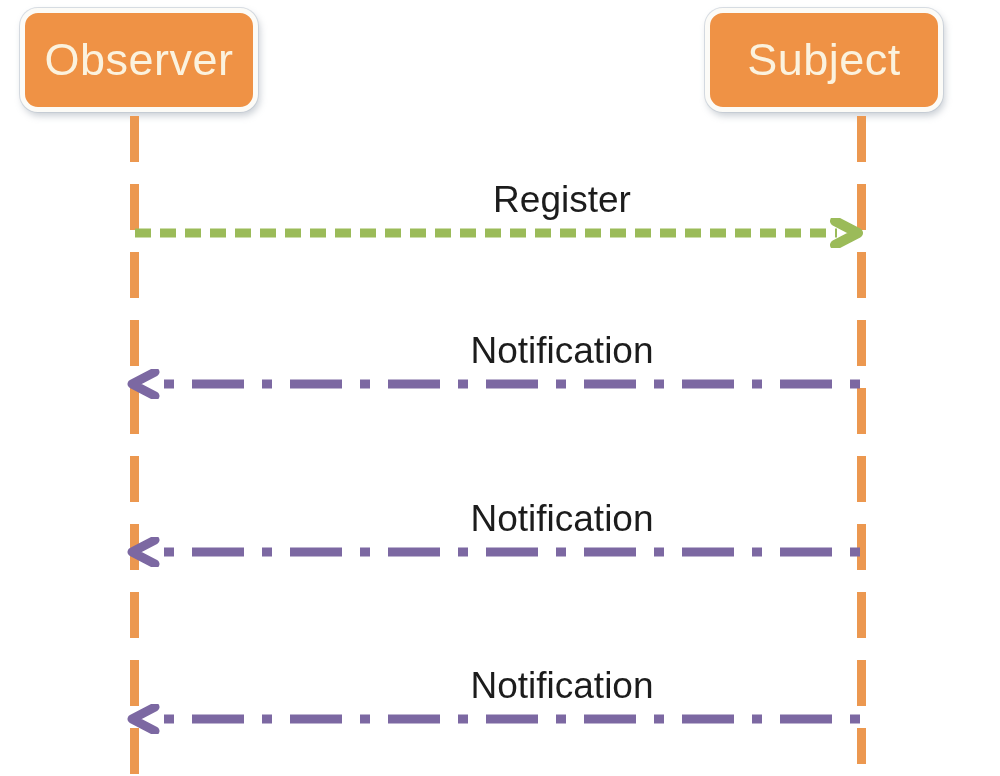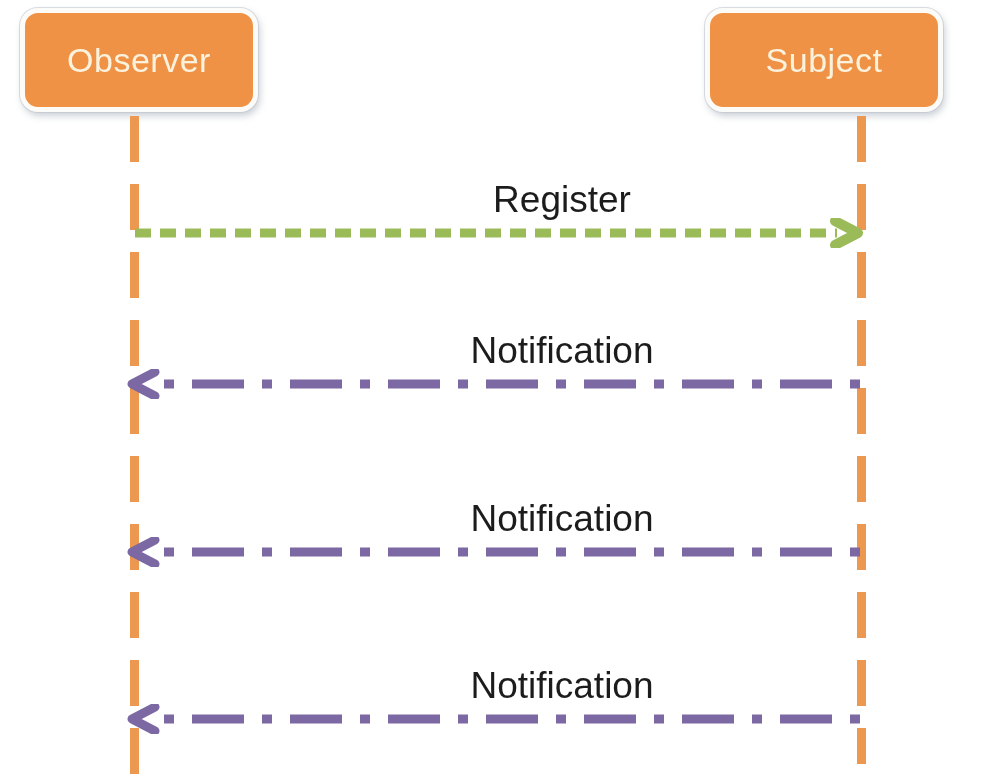--- a/index.html
+++ b/index.html
@@ -19,21 +19,21 @@
     width: 228px;
     height: 94px;
     background: #EF9245;
     border: 5px solid #FCFBF7;
     border-radius: 18px;
     box-shadow: 0 0 0 1px rgba(185,195,205,0.55), 2px 4px 7px rgba(140,150,165,0.45);
     display: flex;
     align-items: center;
     justify-content: center;
     color: #FBF2DE;
-    font-size: 34px;
+    font-size: 45px;
     letter-spacing: 0.5px;
   }
   .actor.observer { left: 20px; }
   .actor.subject  { left: 705px; text-align: center; }
 
   
   .lifeline {
     position: absolute;
     width: 9px;
     background: repeating-linear-gradient(

